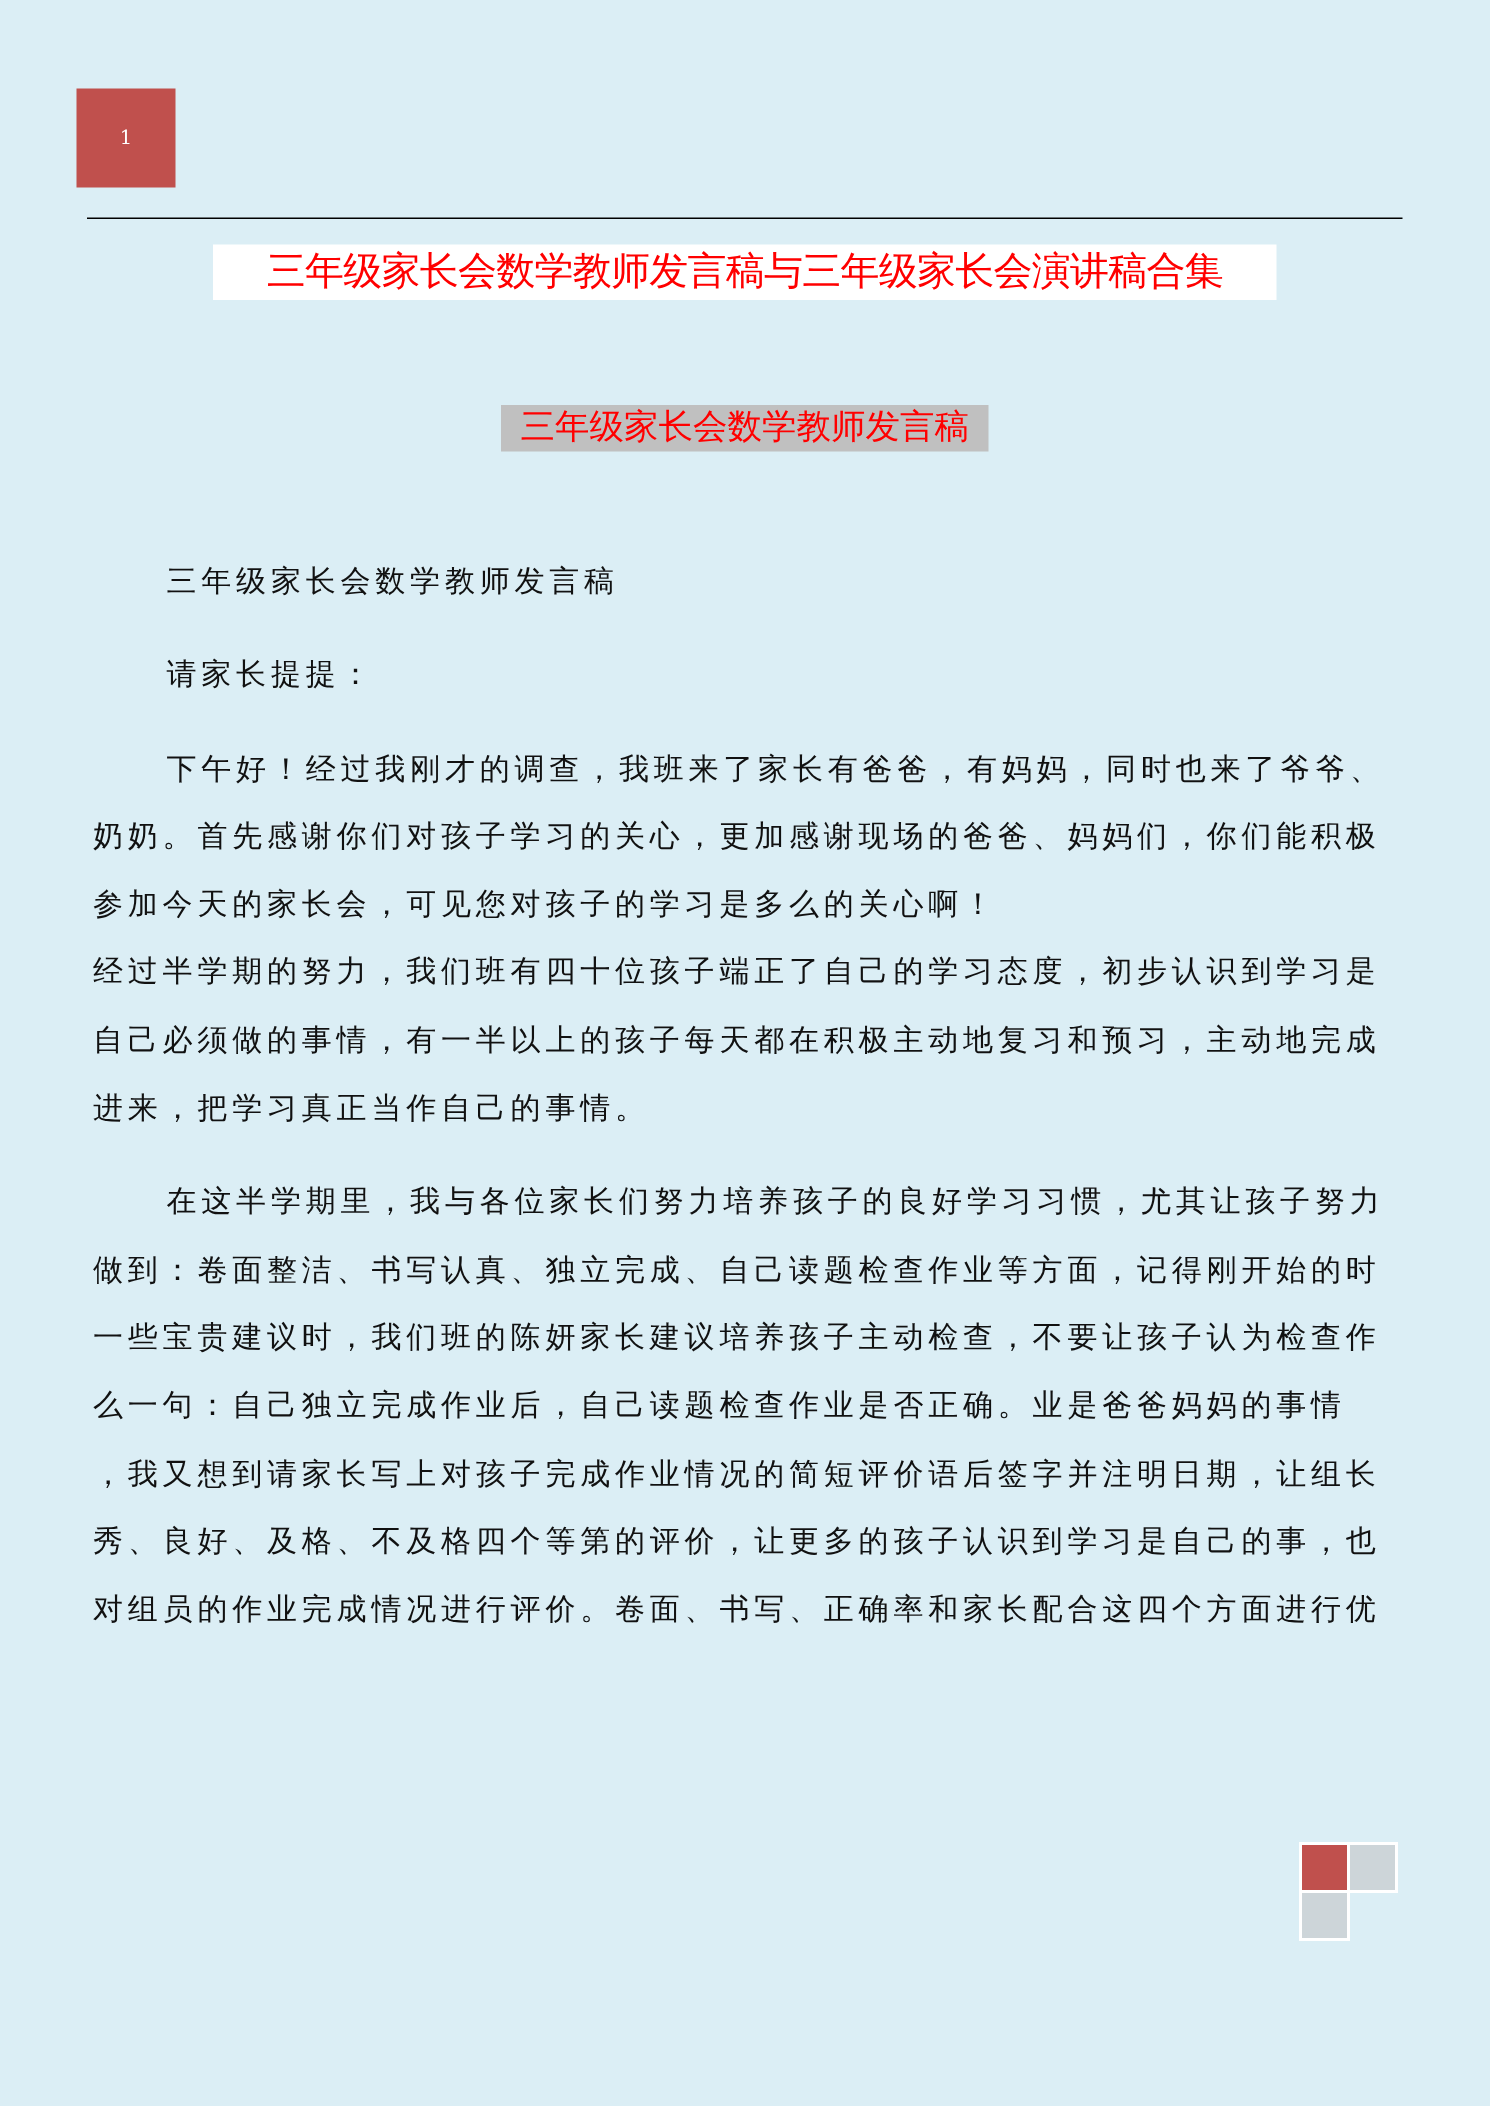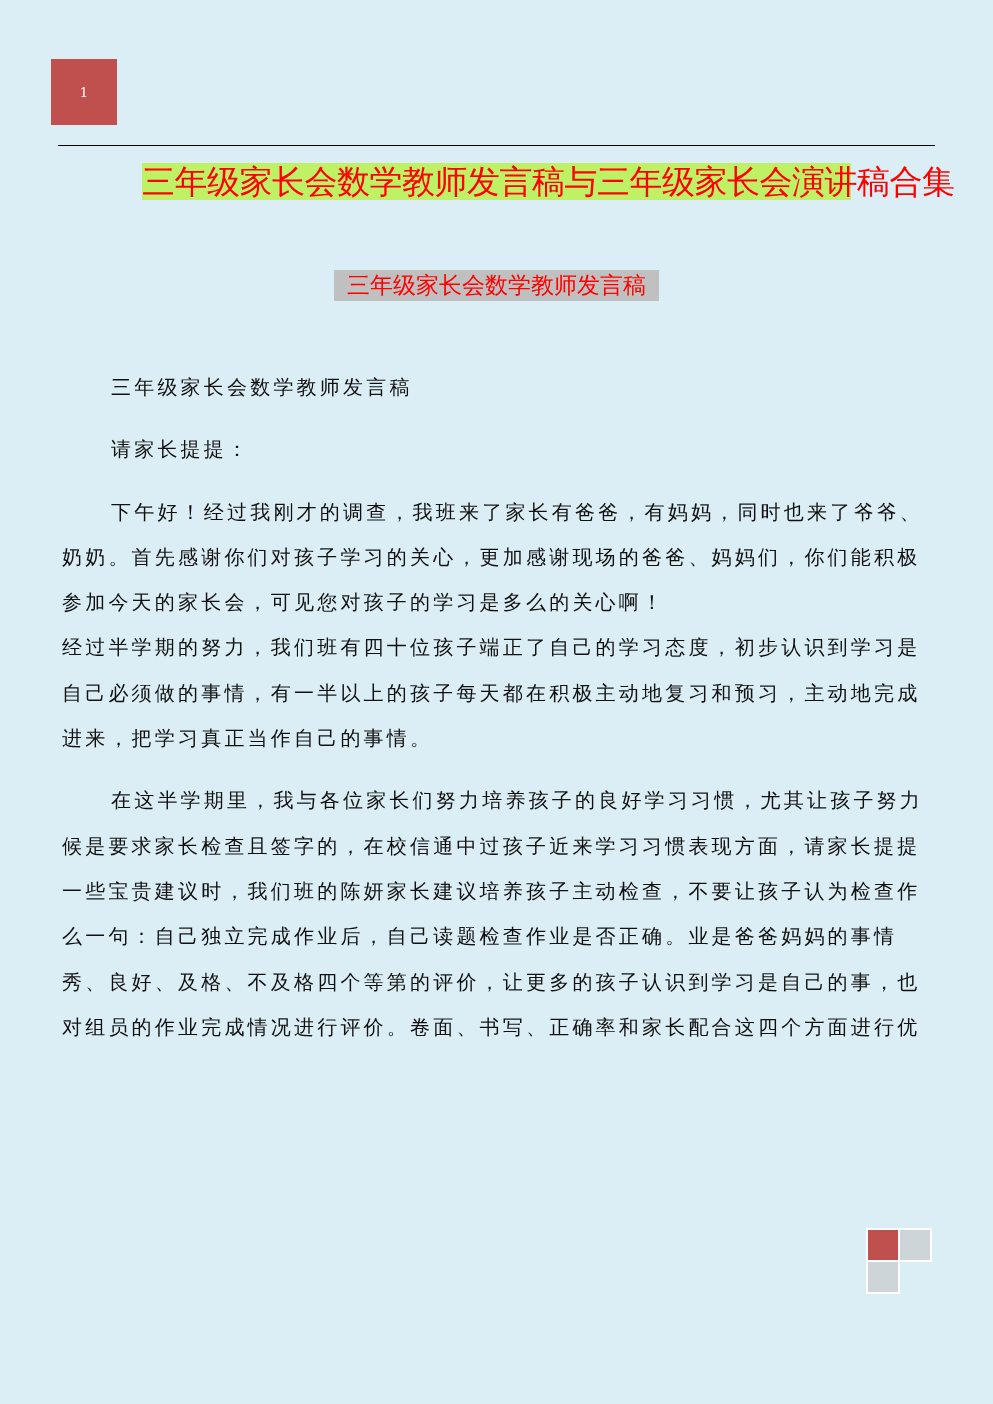--- a/index.html
+++ b/index.html
@@ -21,24 +21,24 @@
     display: flex; align-items: center; justify-content: center;
   }
   .header-rule {
     position: absolute; left: 58px; top: 145px;
     width: 877px; height: 0;
     border-top: 1px solid #000;
   }
   .main-title {
     position: absolute; left: 142px; top: 163px;
     width: 709px; height: 37px;
-    background: #bef264;
+    background: #ffffff;
     color: #ff0000;
     font-family: "DejaVu Serif", serif;
-    font-size: 33px;
+    font-size: 26px;
     line-height: 37px;
     text-align: center;
     white-space: nowrap;
     letter-spacing: -0.5px;
   }
   .sub-title {
     position: absolute; left: 334px; top: 270px;
     width: 325px; height: 31px;
     background: #c0c0c0;
     color: #ff0000;
@@ -99,23 +99,24 @@
   <div class="line indent">下午好！经过我刚才的调查，我班来了家长有爸爸，有妈妈，同时也来了爷爷、</div>
   <div class="line">奶奶。首先感谢你们对孩子学习的关心，更加感谢现场的爸爸、妈妈们，你们能积极</div>
   <div class="line">参加今天的家长会，可见您对孩子的学习是多么的关心啊！</div>
 
   <div class="line">经过半学期的努力，我们班有四十位孩子端正了自己的学习态度，初步认识到学习是</div>
   <div class="line">自己必须做的事情，有一半以上的孩子每天都在积极主动地复习和预习，主动地完成</div>
   <div class="line">进来，把学习真正当作自己的事情。</div>
   <div class="gap"></div>
 
   <div class="line indent">在这半学期里，我与各位家长们努力培养孩子的良好学习习惯，尤其让孩子努力</div>
-  <div class="line">候是要求家长检查且签字的，在校信通中过孩子近来学习习惯表现方面，请家长提提</div>
+  <div class="line">做到：卷面整洁、书写认真、独立完成、自己读题检查作业等方面，记得刚开始的时</div>
   <div class="line">一些宝贵建议时，我们班的陈妍家长建议培养孩子主动检查，不要让孩子认为检查作</div>
   <div class="line">么一句：自己独立完成作业后，自己读题检查作业是否正确。业是爸爸妈妈的事情</div>
+  <div class="line">，我又想到请家长写上对孩子完成作业情况的简短评价语后签字并注明日期，让组长</div>
   <div class="line">秀、良好、及格、不及格四个等第的评价，让更多的孩子认识到学习是自己的事，也</div>
   <div class="line">对组员的作业完成情况进行评价。卷面、书写、正确率和家长配合这四个方面进行优</div>
 </div>
 
 <div class="deco">
   <div class="sq red"></div>
   <div class="sq g1"></div>
   <div class="sq g2"></div>
 </div>
 

